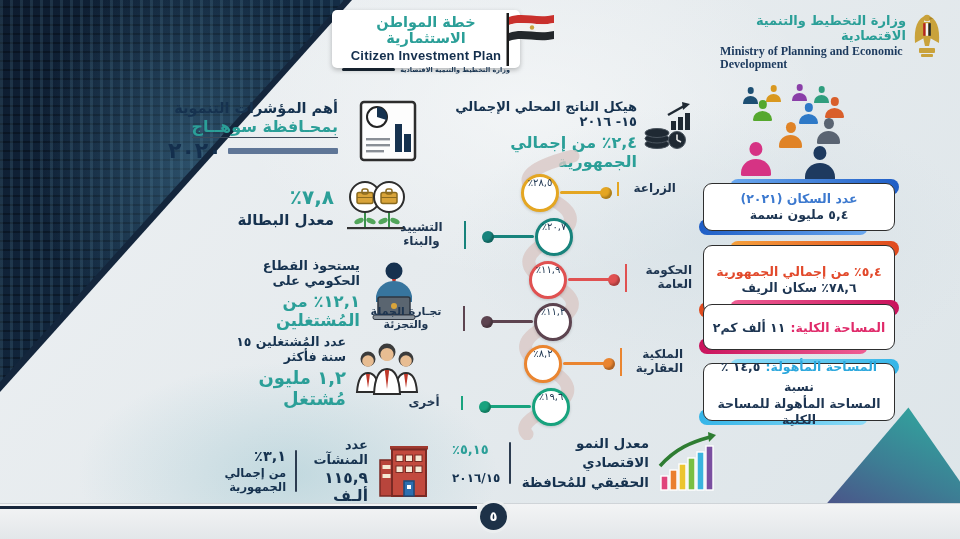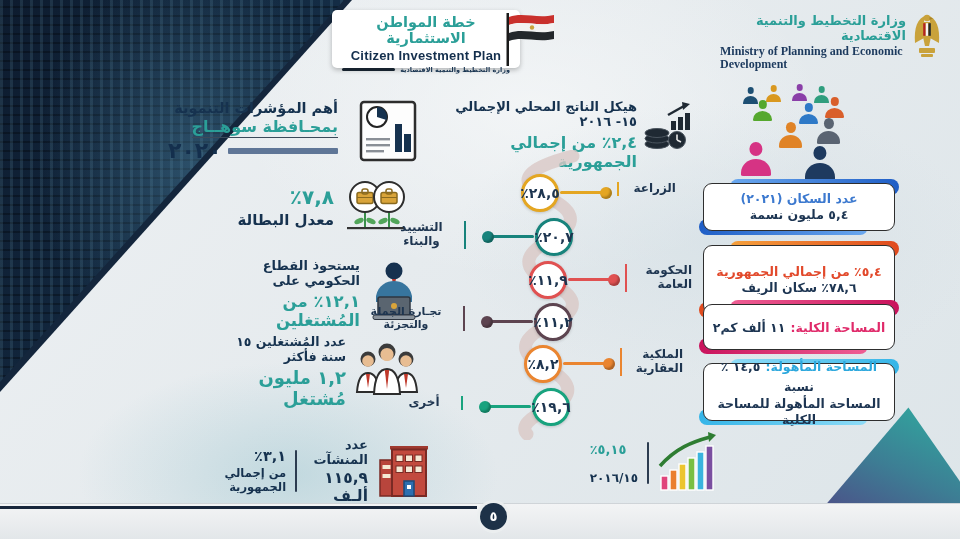--- a/index.html
+++ b/index.html
@@ -74,22 +74,22 @@
   .st-work .l2{font-size:18px;font-weight:bold;color:#2b9f98;margin-top:3px;}
   
   .gdp-header{position:absolute;left:446px;top:99px;width:248px;display:flex;direction:rtl;gap:7px;align-items:flex-start;}
   .gdp-header .txt{flex:1;text-align:right;}
   .gdp-t{font-size:13px;font-weight:bold;color:#16324f;}
   .gdp-s{font-size:16px;font-weight:bold;color:#2b9f98;margin-top:4px;}
   
   .snake{position:absolute;left:455px;top:150px;}
   .sector{position:absolute;width:38px;height:38px;}
   .sector .circle{width:38px;height:38px;border:3.5px solid var(--c);border-radius:50%;background:#fff;
-      box-sizing:border-box;display:flex;align-items:center;justify-content:center;
-      font-size:14px;font-weight:bold;color:#1d3550;box-shadow:0 1px 3px rgba(0,0,0,.18);}
+      box-sizing:border-box;display:flex;justify-content:center;
+      font-size:10px;font-weight:normal;color:#1d3550;box-shadow:0 1px 3px rgba(0,0,0,.18);}
   .sector .stem{position:absolute;top:17px;height:3px;background:var(--c);border-radius:2px;}
   .side-right .stem{left:39px;width:42px;}
   .side-left  .stem{right:39px;width:42px;}
   .sector .dot{position:absolute;top:12.5px;width:12px;height:12px;border-radius:50%;background:var(--c);
       box-shadow:inset -2px -2px 2px rgba(0,0,0,.25);}
   .side-right .dot{left:79px;}
   .side-left  .dot{right:79px;}
   .sector .label{position:absolute;font-size:12px;font-weight:bold;color:#1e3550;line-height:1.15;direction:rtl;}
   .side-right .label{left:96px;text-align:right;border-left:2px solid var(--c);padding-left:5px;}
   .side-left  .label{right:107px;text-align:center;border-right:2px solid var(--c);padding-right:15px;}
@@ -459,20 +459,24 @@
         <rect x="3" y="46" width="7" height="14" fill="#e0457b" stroke="#fff" stroke-width="1.4"></rect>
         <rect x="12" y="40" width="7" height="20" fill="#ea7f2e" stroke="#fff" stroke-width="1.4"></rect>
         <rect x="21" y="34" width="7" height="26" fill="#ecc52f" stroke="#fff" stroke-width="1.4"></rect>
         <rect x="30" y="28" width="7" height="32" fill="#79bf43" stroke="#fff" stroke-width="1.4"></rect>
         <rect x="39" y="22" width="7" height="38" fill="#3ab4de" stroke="#fff" stroke-width="1.4"></rect>
         <rect x="48" y="16" width="7" height="44" fill="#7a4fa0" stroke="#fff" stroke-width="1.4"></rect>
         <path d="M2 36 C18 18 34 12 52 7" stroke="#2e7d32" stroke-width="3.5" fill="none"></path>
         <polygon points="50,2 58,5 51,12" fill="#2e7d32"></polygon>
       </svg>
     </div>
+    <div class="txt">
+      <div class="l1">معدل النمو الاقتصادي</div>
+      <div class="l2">الحقيقي للمُحافظة</div>
+    </div>
     <div class="vdiv"></div>
     <div class="vals">
       <div class="v num">٪٥,١٥</div>
       <div class="p num">٢٠١٦/١٥</div>
     </div>
   </div>
 
   <div class="footer-strip"></div>
   <div class="footer-line"></div>
   <div class="page-circle">٥</div>

